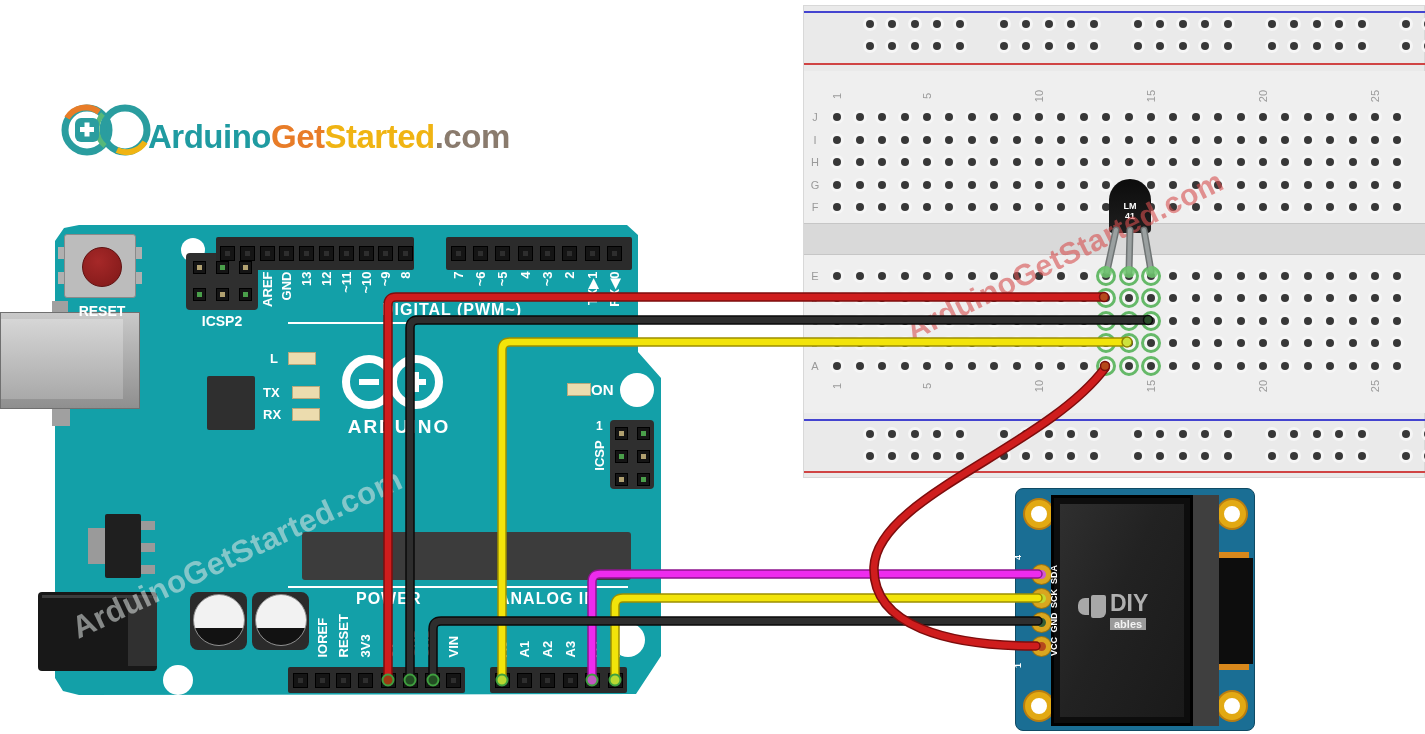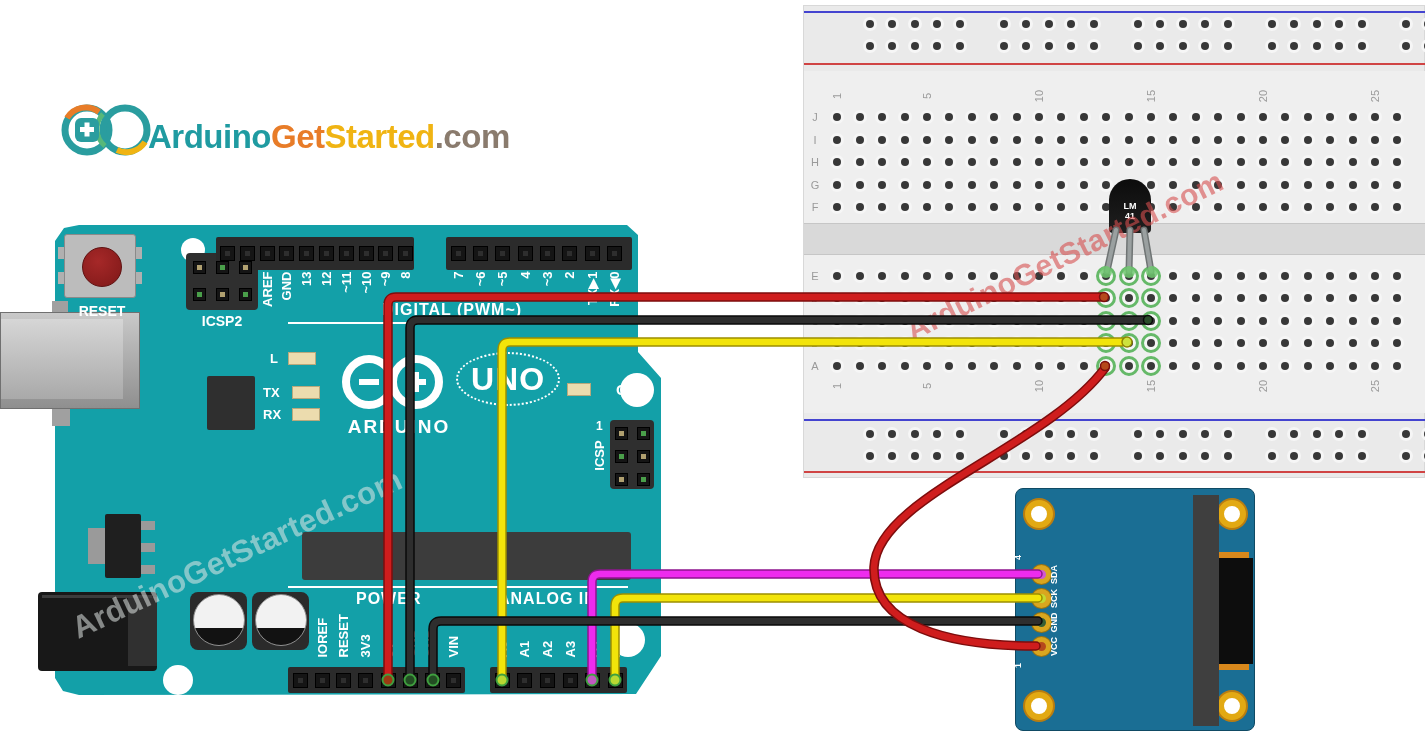--- a/index.html
+++ b/index.html
@@ -494,34 +494,31 @@
   <div class="a wline" style="left:288px;top:322px;width:342px;"></div>
   <div class="a cap-w" style="left:382px;top:301px;font-size:16px;">DIGITAL (PWM~)</div>
 
   <div class="a led-lab" style="left:270px;top:351px;">L</div>
   <div class="a led" style="left:288px;top:352px;width:28px;height:13px;"></div>
   <div class="a led-lab" style="left:263px;top:385px;">TX</div>
   <div class="a led" style="left:292px;top:386px;width:28px;height:13px;"></div>
   <div class="a led-lab" style="left:263px;top:407px;">RX</div>
   <div class="a led" style="left:292px;top:408px;width:28px;height:13px;"></div>
   <div class="a led" style="left:567px;top:383px;width:24px;height:13px;"></div>
-  <div class="a led-lab" style="left:616px;top:381px;font-size:15px;">ON</div>
+  <div class="a led-lab" style="left:591px;top:381px;font-size:15px;">ON</div>
 
   <svg class="a" style="left:338px;top:350px;" width="112" height="64" viewBox="0 0 112 64">
     <circle cx="31" cy="32" r="23" fill="none" stroke="#fff" stroke-width="8"></circle>
     <circle cx="78" cy="32" r="23" fill="none" stroke="#fff" stroke-width="8"></circle>
     <rect x="21" y="29" width="20" height="6" fill="#fff"></rect>
     <rect x="68" y="29" width="20" height="6" fill="#fff"></rect>
     <rect x="75" y="22" width="6" height="20" fill="#fff"></rect>
   </svg>
   <div class="a cap-w" style="left:334px;top:416px;width:130px;text-align:center;font-size:19px;letter-spacing:2px;">ARDUINO</div>
 
-  <div class="a" style="left:456px;top:352px;width:104px;height:54px;border:2px dotted #fff;border-radius:50%;box-sizing:border-box;">
-    <div style="width:100%;text-align:center;font-size:32px;font-weight:bold;color:#fff;letter-spacing:1px;line-height:50px;">UNO</div>
-  </div>
 
   <div class="a" style="left:610px;top:420px;width:44px;height:69px;background:#2f2f2f;border-radius:4px;"></div>
   <div class="a led-lab" style="left:596px;top:419px;font-size:12px;">1</div>
   <div class="a plabel rot" style="left:570px;top:448px;width:58px;text-align:center;">ICSP</div>
 
   <div class="a" style="left:207px;top:376px;width:48px;height:54px;background:#2f2f2f;border-radius:2px;"></div>
   <div class="a" style="left:302px;top:532px;width:329px;height:48px;background:#3c3c3c;border-radius:3px;"></div>
   <div class="a" style="left:88px;top:528px;width:20px;height:36px;background:#9a9a9a;"></div>
   <div class="a" style="left:140px;top:521px;width:15px;height:9px;background:#9a9a9a;"></div>
   <div class="a" style="left:140px;top:543px;width:15px;height:9px;background:#9a9a9a;"></div>
@@ -545,20 +542,32 @@
 
   <div id="oled" class="a" style="left:1015px;top:488px;width:240px;height:243px;z-index:20;">
     <div class="oled-hole" style="left:9px;top:11px;"></div>
     <div class="oled-hole" style="left:202px;top:11px;"></div>
     <div class="oled-hole" style="left:9px;top:203px;"></div>
     <div class="oled-hole" style="left:202px;top:203px;"></div>
     <div class="a" style="left:177px;top:6px;width:26px;height:231px;background:#3f3f3f;"></div>
     <div class="a" style="left:203px;top:63px;width:30px;height:8px;background:#d8881c;"></div>
     <div class="a" style="left:203px;top:173px;width:30px;height:8px;background:#d8881c;"></div>
     <div class="a" style="left:203px;top:69px;width:34px;height:106px;background:#0d0d0d;"></div>
+    <div class="a" style="left:35px;top:6px;width:142px;height:231px;background:#0d0d0d;border:3px solid #000;box-sizing:border-box;">
+      <div class="a" style="left:6px;top:6px;width:124px;height:213px;background:linear-gradient(115deg,#2f2f2f,#222 45%,#1a1a1a);">
+        <div class="a" style="left:18px;top:88px;display:flex;align-items:flex-start;">
+          <div style="width:11px;height:17px;background:#a8a8a8;border-radius:7px 0 0 7px;margin-top:6px;"></div>
+          <div style="width:15px;height:23px;background:#a8a8a8;border-radius:2px 2px 6px 2px;margin:3px 4px 0 2px;"></div>
+          <div>
+            <div style="font-size:23px;font-weight:bold;color:#b0b0b0;line-height:22px;">DIY</div>
+            <div style="background:#9a9a9a;color:#f2f2f2;font-size:11px;font-weight:bold;padding:0 4px;display:inline-block;">ables</div>
+          </div>
+        </div>
+      </div>
+    </div>
     <div class="oled-pin" style="left:16px;top:76px;background:#d058d0;"></div>
     <div class="oled-pin" style="left:16px;top:100px;background:#c2d832;"></div>
     <div class="oled-pin" style="left:16px;top:124px;background:#355f35;"></div>
     <div class="oled-pin" style="left:16px;top:148px;background:#b5491c;"></div>
     <div class="oled-lab" style="left:16px;top:80px;">SDA</div>
     <div class="oled-lab" style="left:16px;top:104px;">SCK</div>
     <div class="oled-lab" style="left:16px;top:128px;">GND</div>
     <div class="oled-lab" style="left:16px;top:152px;">VCC</div>
     <div class="oled-lab" style="left:-8px;top:63px;width:20px;">4</div>
     <div class="oled-lab" style="left:-8px;top:171px;width:20px;">1</div>

